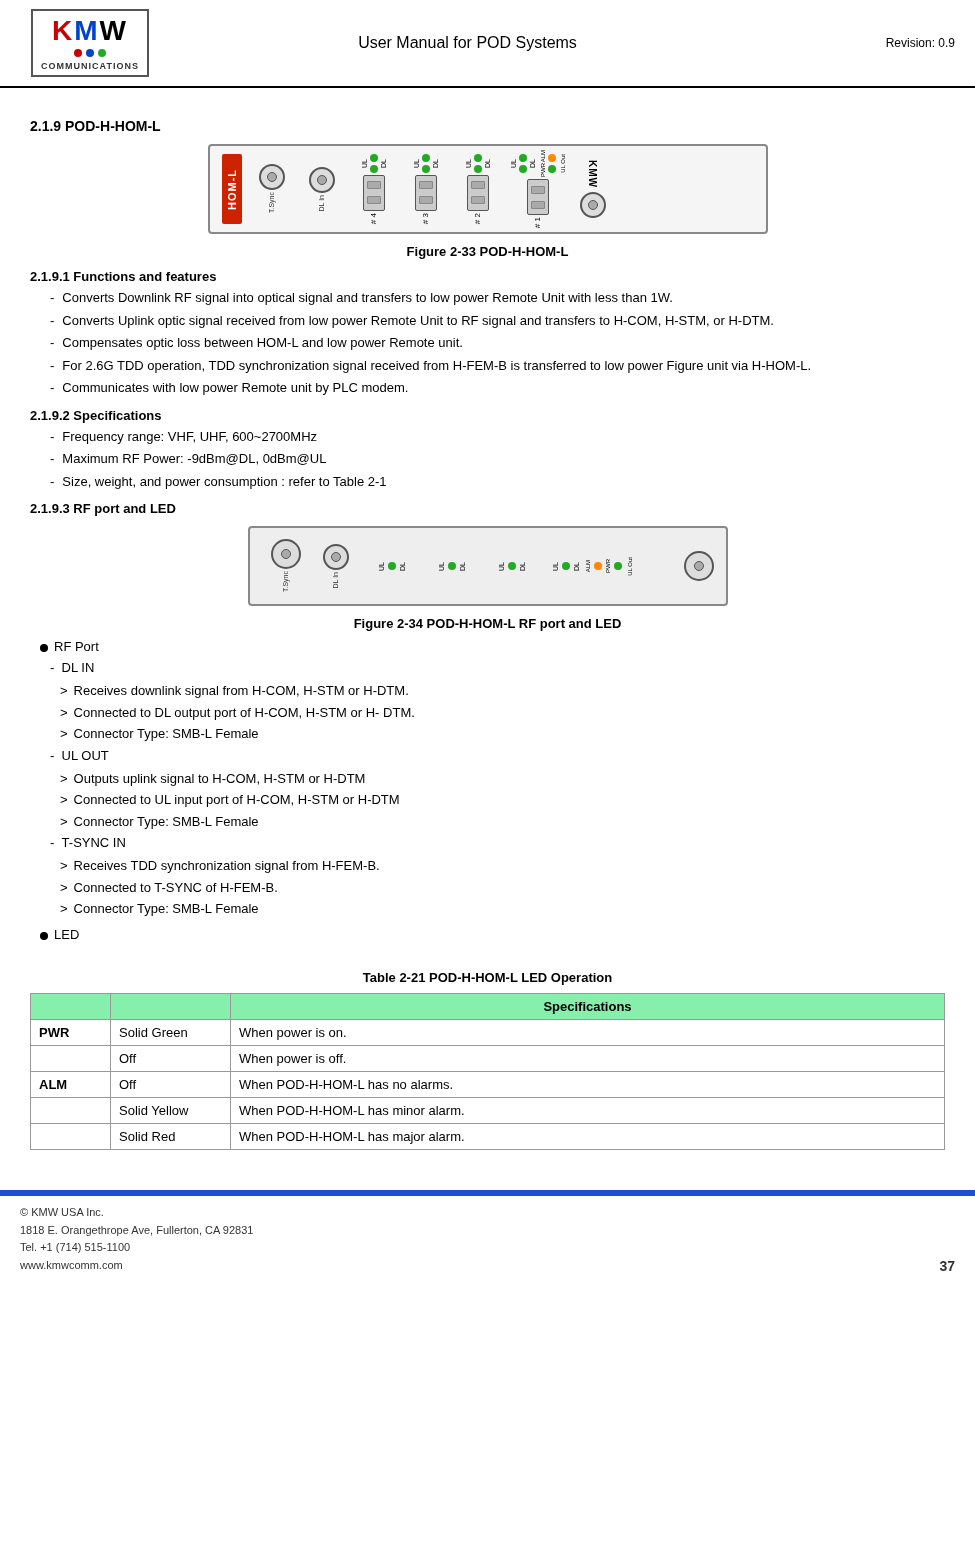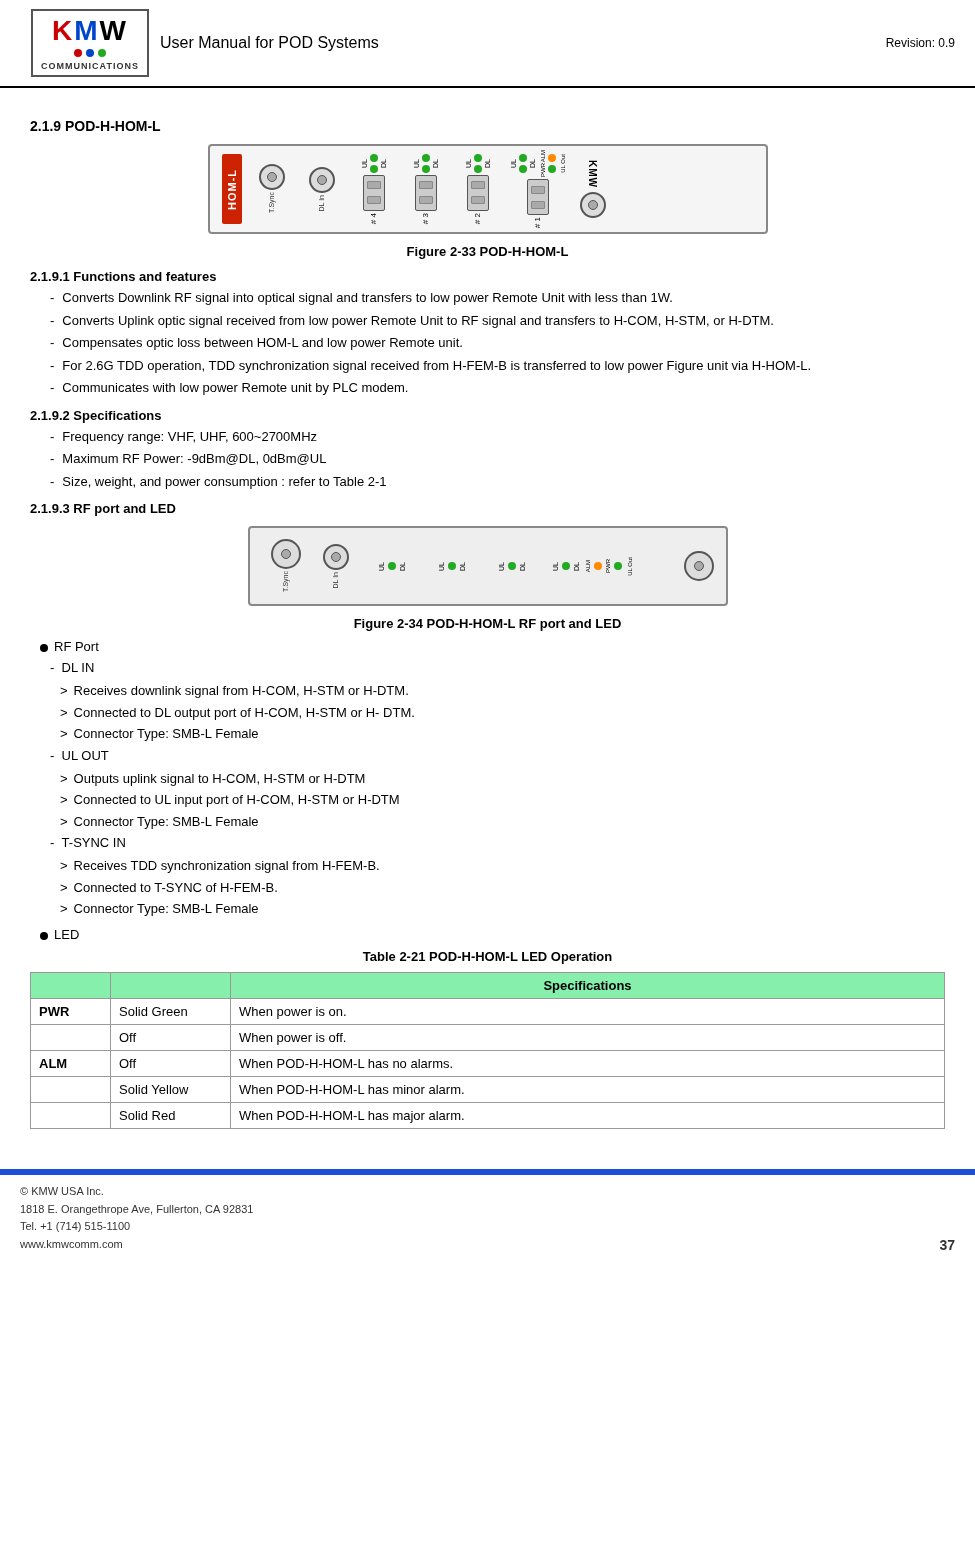--- a/index.html
+++ b/index.html
@@ -53,20 +53,21 @@
     }
     .logo-sub {
       font-size: 9px;
       font-weight: bold;
       letter-spacing: 1px;
       color: #333;
       margin-top: 2px;
     }
     .header-center {
       flex: 1;
+      text-align: center;
       font-size: 16px;
       font-weight: normal;
     }
     .header-right {
       width: 180px;
       text-align: right;
       font-size: 12px;
     }
 
     
@@ -229,21 +230,21 @@
       vertical-align: middle;
     }
     .data-table th {
       background: #86efac;
       font-weight: bold;
       text-align: center;
     }
     .table-caption {
       text-align: center;
       font-weight: bold;
-      margin: 7px 0 4px 0;
+      margin: 28px 0 4px 0;
       font-size: 13px;
     }
 
     
     .bullet-dot {
       display: inline-block;
       width: 8px; height: 8px;
       background: #000;
       border-radius: 50%;
       margin-right: 6px;

